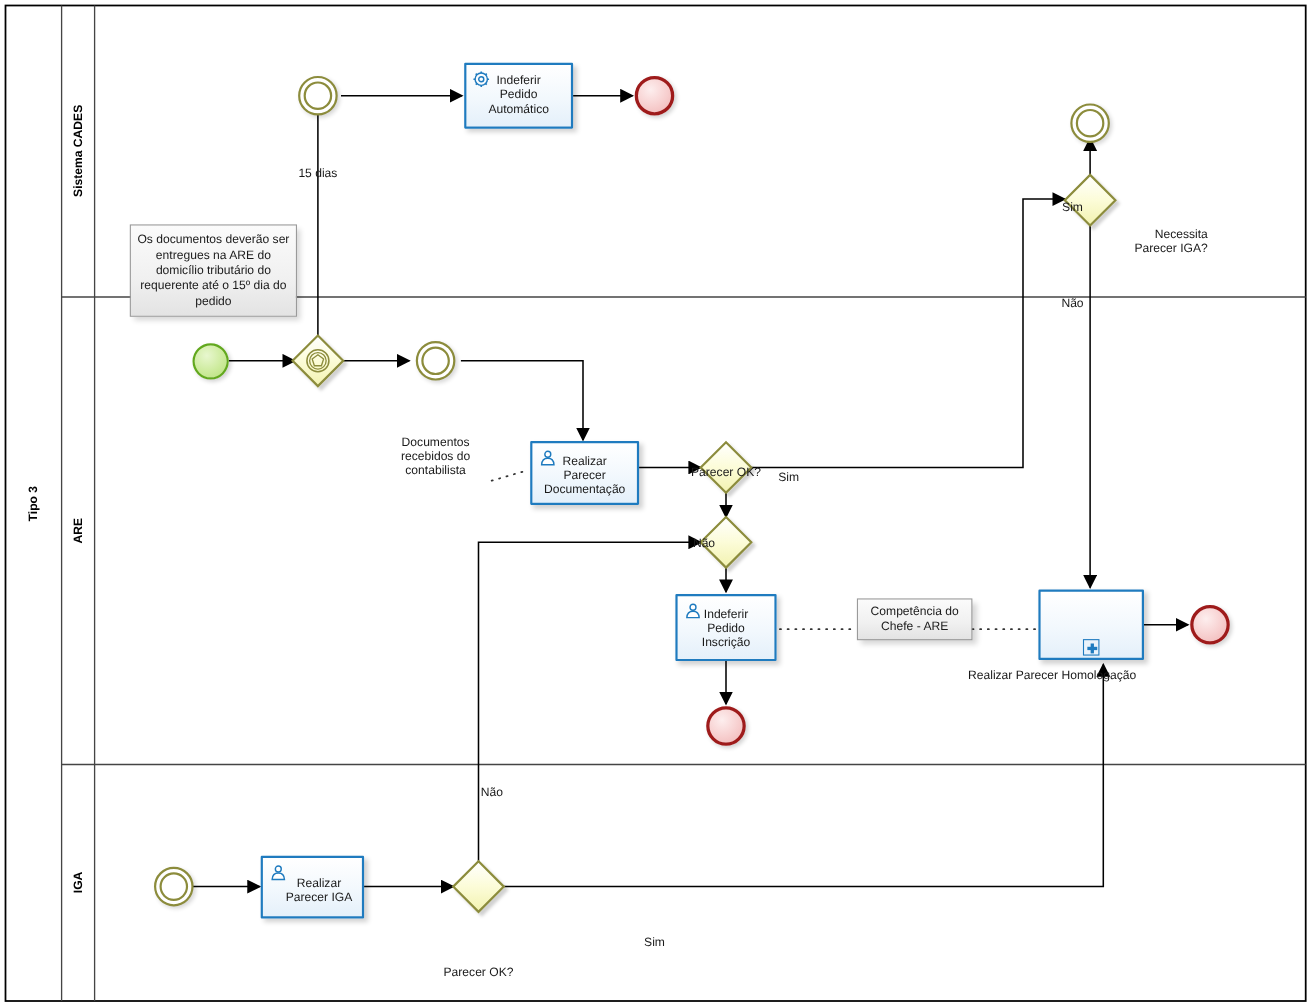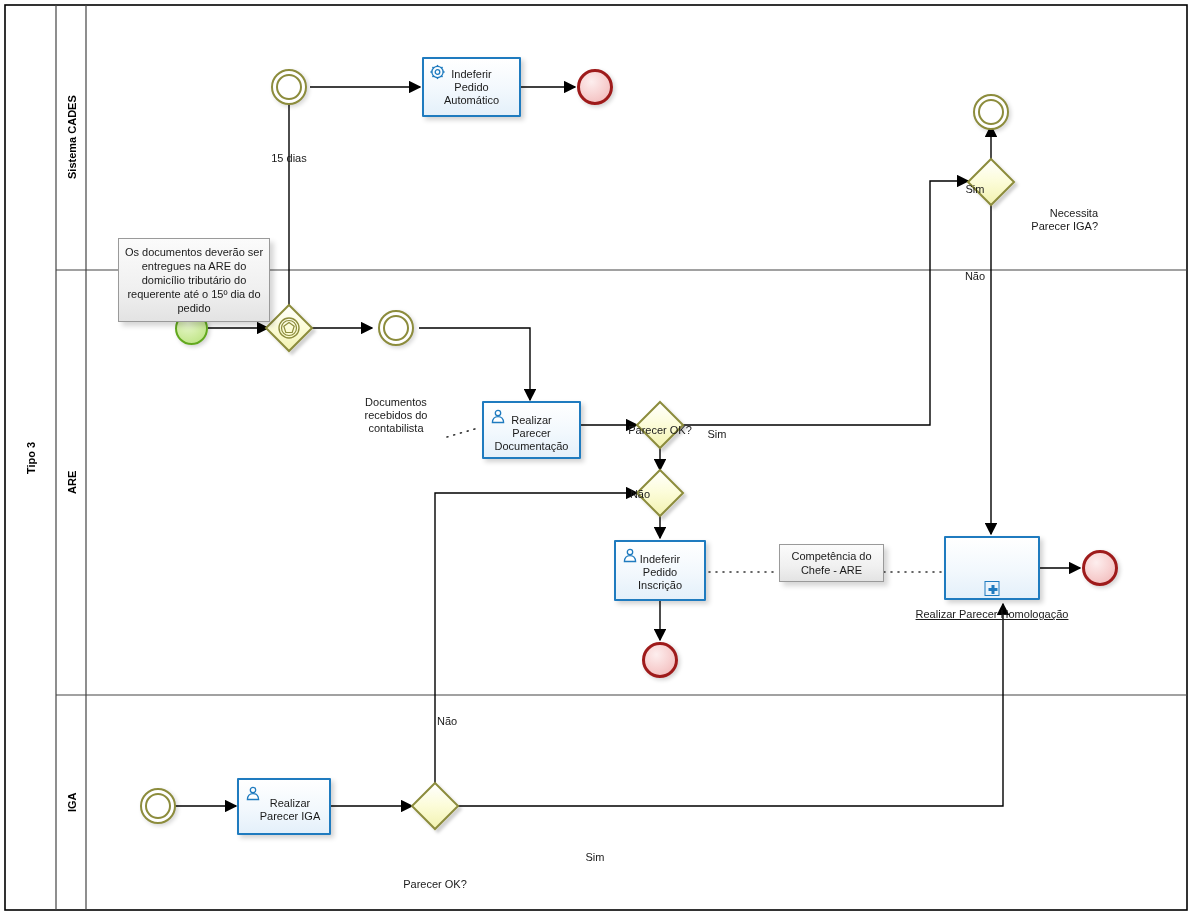--- a/index.html
+++ b/index.html
@@ -16,21 +16,21 @@
   .task{position:absolute;box-sizing:border-box;border:2px solid #1f7bbf;border-radius:1px;
         background:linear-gradient(180deg,#ffffff 0%,#f2f8fd 55%,#e4f0fa 100%);
         box-shadow:3px 3px 5px rgba(0,0,0,0.18);}
   .task-txt{position:absolute;left:2px;right:2px;top:50%;transform:translateY(-50%);
         font-size:11px;line-height:13px;text-align:center;color:#1a1a1a;white-space:pre-line;}
   .task-icon{position:absolute;left:6px;top:5px;width:16px;height:16px;}
   .sub-marker{position:absolute;left:50%;bottom:2px;transform:translateX(-50%);
         width:15px;height:15px;border:1px solid #1f7bbf;background:#eaf3fb;box-sizing:border-box;}
   .sub-marker:before{content:"";position:absolute;left:3px;top:6px;width:9px;height:3px;background:#1f7bbf;}
   .sub-marker:after{content:"";position:absolute;left:6px;top:3px;width:3px;height:9px;background:#1f7bbf;}
-  .sub-label{position:absolute;font-size:11px;color:#1a1a1a;text-align:center;white-space:nowrap;text-decoration:underline;}
+  .sub-label{position:absolute;font-size:11px;color:#1a1a1a;white-space:nowrap;}
 
   
   .note{position:absolute;box-sizing:border-box;border:1px solid #9a9a9a;
         background:linear-gradient(180deg,#fbfbfb 0%,#f0f0f0 60%,#e3e3e3 100%);
         box-shadow:4px 4px 5px rgba(0,0,0,0.16);
         display:flex;align-items:center;justify-content:center;}
   .note span{font-size:11px;line-height:14px;text-align:center;color:#1a1a1a;white-space:pre-line;padding:3px 5px;}
 
   
   .ev{position:absolute;border-radius:50%;box-sizing:border-box;}
@@ -232,21 +232,21 @@
 
   <div class="task" style="left:237px;top:778px;width:94px;height:57px;">
     <svg class="task-icon" viewBox="0 0 16 16">
       <circle cx="8" cy="5" r="2.7" fill="#fff" stroke="#1f7bbf" stroke-width="1.3"></circle>
       <path d="M2.4,14.5 C2.6,10.4 5.1,8.6 8,8.6 C10.9,8.6 13.4,10.4 13.6,14.5 z" fill="#fff" stroke="#1f7bbf" stroke-width="1.3"></path>
     </svg>
     <div class="task-txt" style="top:57%;left:14px;">Realizar
 Parecer IGA</div>
   </div>
 
-  <div class="note" style="left:118px;top:204px;width:152px;height:84px;margin-top:34px;">
+  <div class="note" style="left:118px;top:204px;width:152px;height:84px;">
     <span>Os documentos deverão ser
 entregues na ARE do
 domicílio tributário do
 requerente até o 15º dia do
 pedido</span>
   </div>
 
 
   <div class="note" style="left:779px;top:544px;width:105px;height:38px;">
     <span>Competência do

